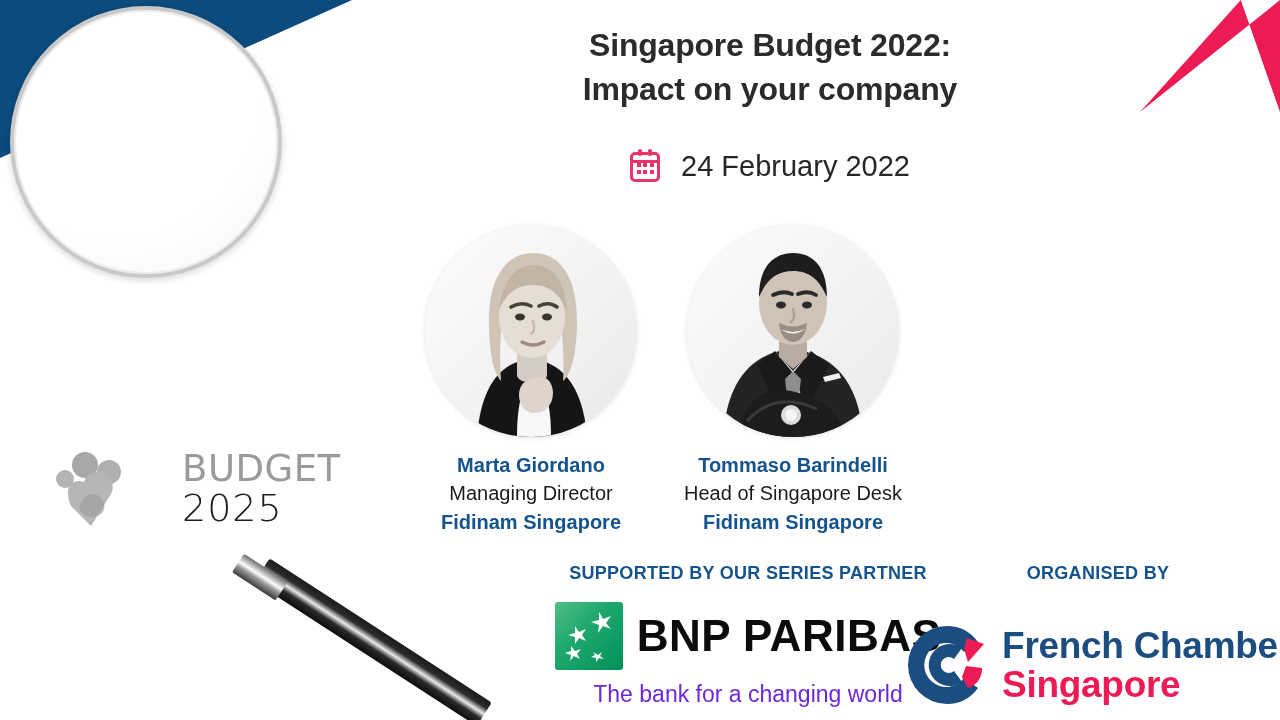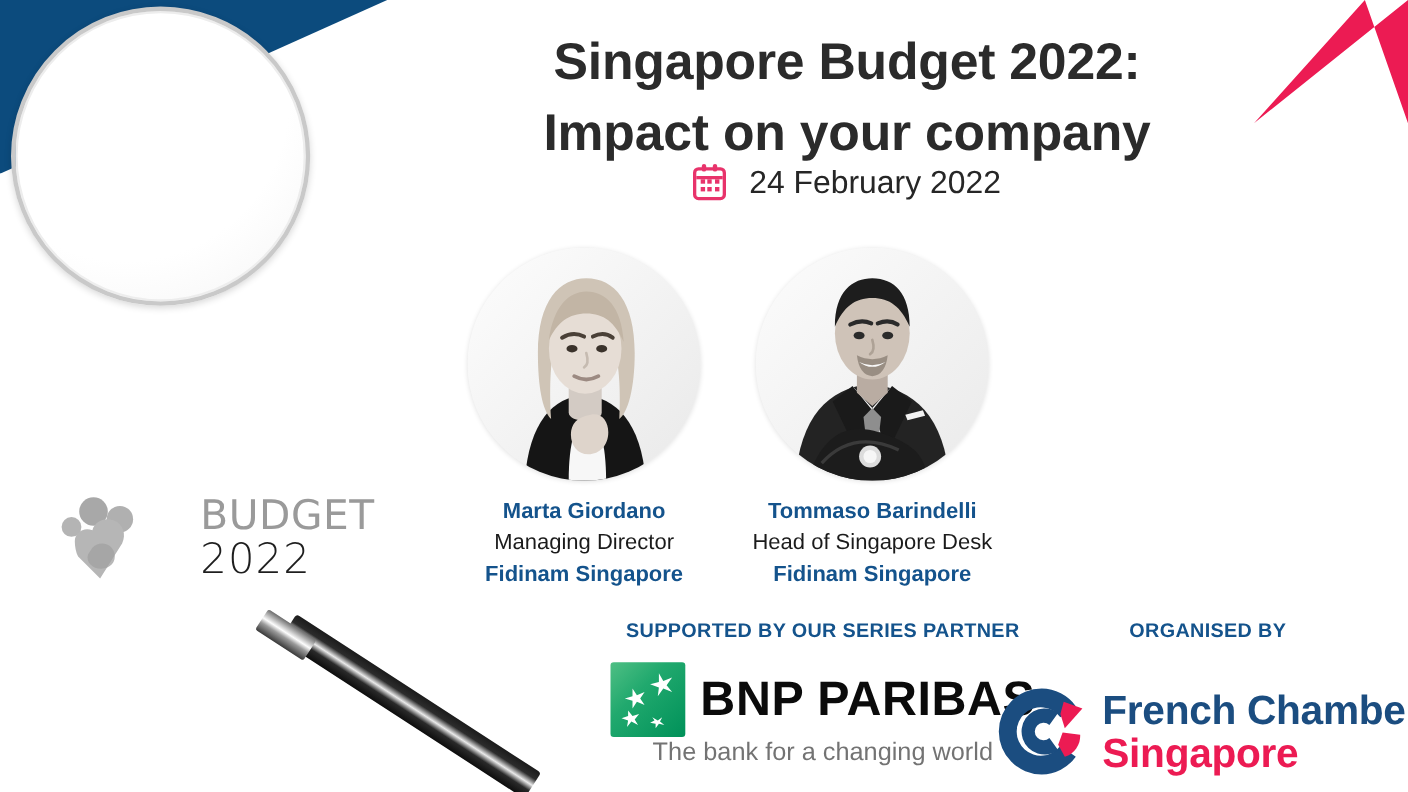--- a/index.html
+++ b/index.html
@@ -35,21 +35,21 @@
   }
 
   
   .title-block {
     position: absolute;
     left: 340px; top: 24px;
     width: 860px;
     text-align: center;
   }
   .title-line {
-    font-size: 47px;
+    font-size: 32px;
     font-weight: bold;
     color: #2b2b2b;
     line-height: 1.36;
     letter-spacing: -0.2px;
     white-space: nowrap;
   }
 
   .meta-row {
     position: absolute;
     left: 340px; top: 150px;
@@ -268,22 +268,23 @@
   }
   .bnp-square svg { position: absolute; inset: 0; }
   .bnp-name {
     font-size: 44px;
     font-weight: bold;
     color: #0b0b0b;
     letter-spacing: 0.5px;
     white-space: nowrap;
   }
   .bnp-tagline {
+    margin-top: 11px;
     font-size: 23px;
-    color: #737373;
+    color: #6d28d9;
     white-space: nowrap;
   }
 
   
   .fc-logo { margin-top: 14px; display: flex; align-items: center; gap: 12px; }
   .fc-mark { width: 86px; height: 86px; flex: 0 0 auto; }
   .fc-words { line-height: 1.0; }
   .fc-line1 {
     font-size: 37px;
     font-weight: bold;
@@ -434,21 +435,21 @@
   <div class="budget-mark">
     <svg class="family-icon" viewBox="0 0 74 80" xmlns="http://www.w3.org/2000/svg">
       <circle cx="11" cy="31" r="9" fill="#b4b4b4"></circle>
       <circle cx="31" cy="17" r="13" fill="#a8a8a8"></circle>
       <circle cx="55" cy="24" r="12" fill="#b0b0b0"></circle>
       <path d="M14 44 c0 -8 8 -13 16 -10 l0 0 c2 -8 11 -12 19 -9 c9 3 12 13 8 21 l-20 32 l-20 -20 c-2 -4 -3 -9 -3 -14 z" fill="#b6b6b6"></path>
       <path d="M30 50 c7 -7 18 -4 20 5 c2 8 -4 14 -12 14 c-8 0 -14 -6 -12 -13 z" fill="#a0a0a0" opacity="0.75"></path>
     </svg>
     <div class="budget-words">
       <div class="budget-word">BUDGET</div>
-      <div class="budget-year">2022</div>
+      <div class="budget-year">2025</div>
     </div>
   </div>
 
   <div class="partner-group" id="supported-group">
     <div class="partner-label">SUPPORTED BY OUR SERIES PARTNER</div>
     <div class="bnp-logo">
       <div class="bnp-row">
         <div class="bnp-square">
           <svg viewBox="0 0 68 68" xmlns="http://www.w3.org/2000/svg">
             <g fill="#ffffff">

